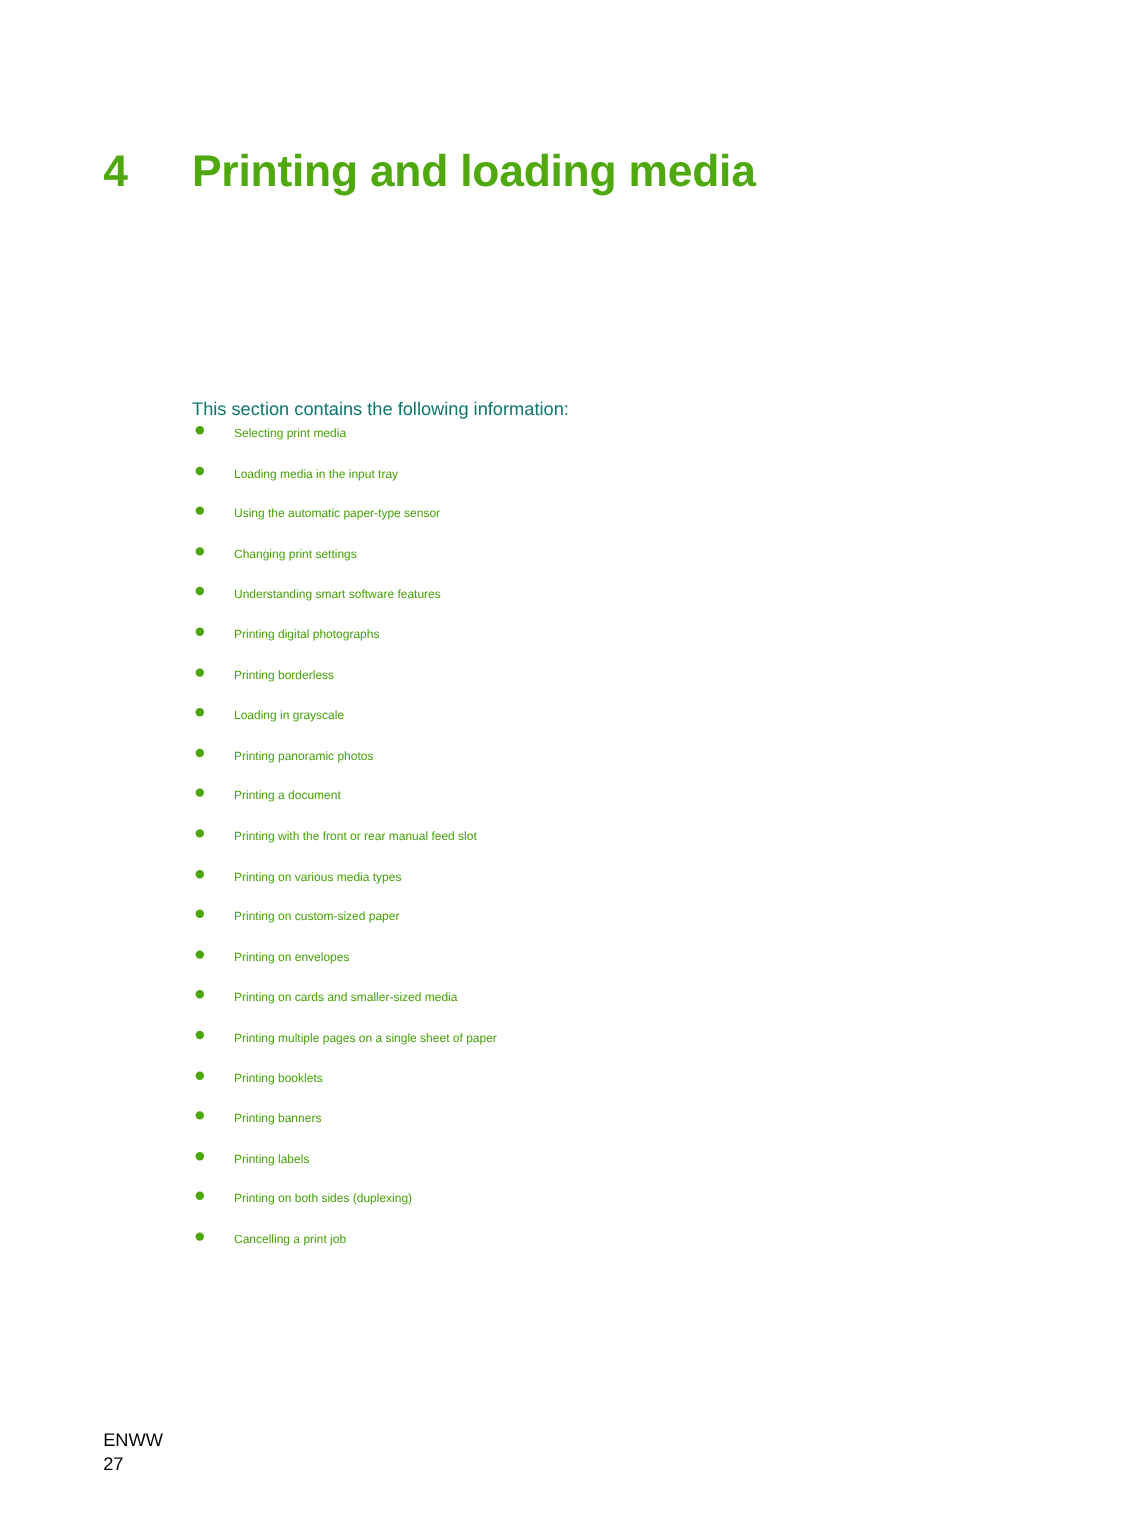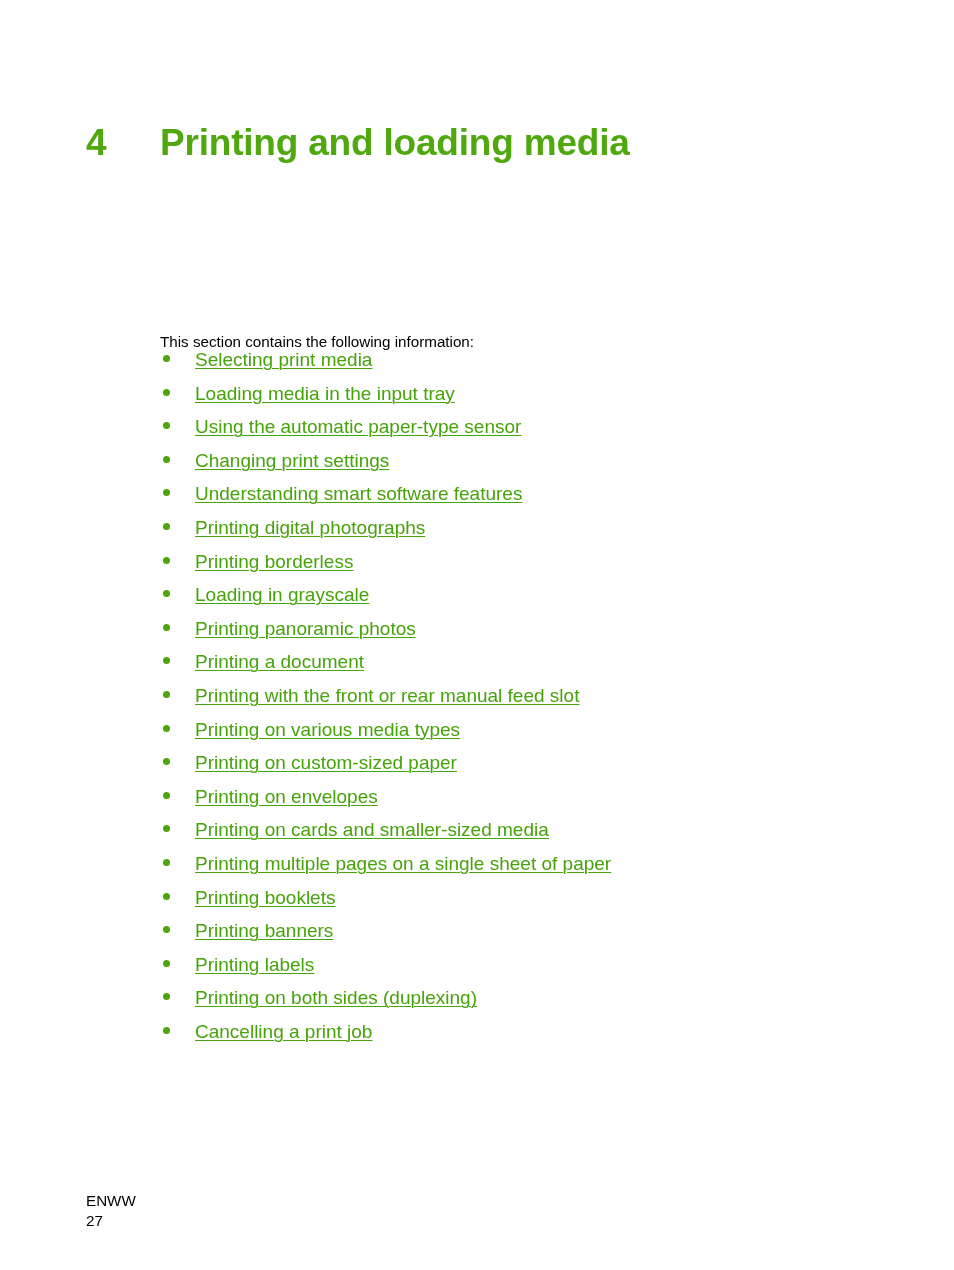--- a/index.html
+++ b/index.html
@@ -42,21 +42,21 @@
   }
   .chapter-title {
     display: inline-block;
   }
 
   
   .intro {
     position: absolute;
     left: 160px;
     top: 317px;
-    color: #000000;
+    color: #0f766e;
     font-size: 15.2px;
     line-height: 19px;
     white-space: nowrap;
   }
 
   
   .link-list {
     position: absolute;
     left: 160px;
     top: 350px;
@@ -77,22 +77,21 @@
     position: absolute;
     left: 3px;
     top: 5px;
     width: 7px;
     height: 7px;
     border-radius: 50%;
     background: #4ca60b;
   }
   .link-text {
     color: #46a309;
-    font-size: 19px;
-    text-decoration: underline;
+    font-size: 10px;
     text-underline-offset: 2px;
     text-decoration-thickness: 1px;
     cursor: pointer;
   }
 
   
   .footer {
     position: absolute;
     left: 86px;
     right: 59px;

